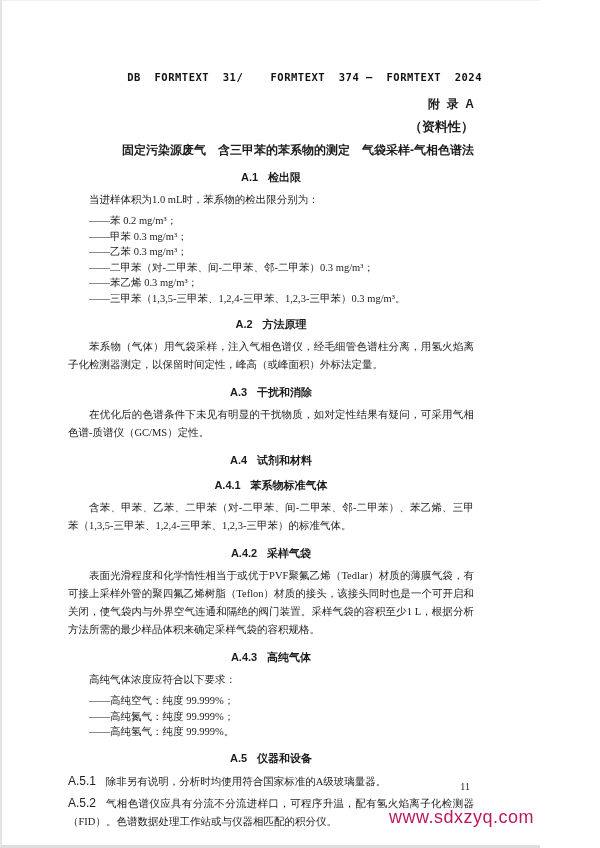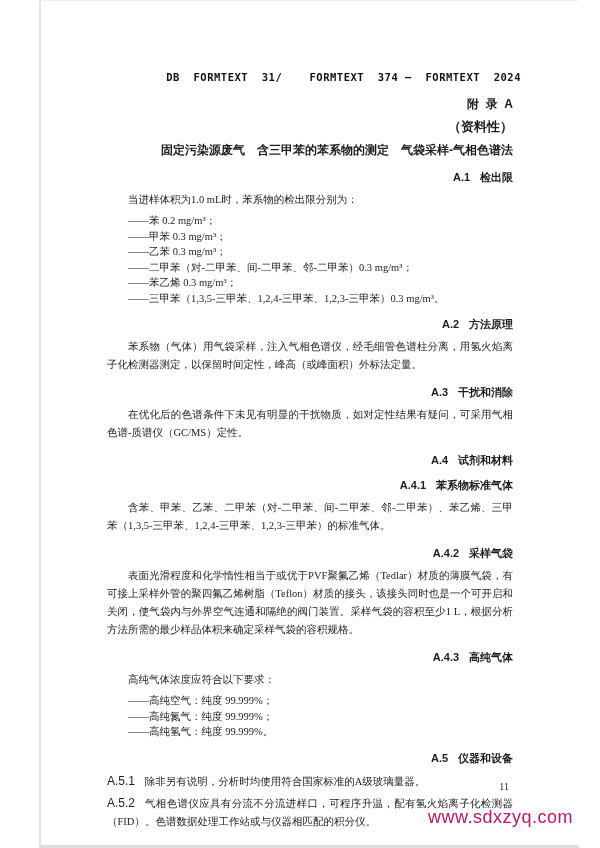--- a/index.html
+++ b/index.html
@@ -12,21 +12,20 @@
     position: relative;
     width: 540px;
     height: 848px;
     background: #ffffff;
     box-sizing: border-box;
     border-left: 2px solid #e4e4e4;
     border-bottom: 3px solid #dedede;
     border-top: 1px solid #efefef;
     overflow: hidden;
     color: #1c1c1c;
-    margin-left: 39px;
   }
   .content {
     position: absolute;
     left: 0; top: 0;
     width: 100%;
     box-sizing: border-box;
     padding: 70px 66px 0 66px;
   }
   .doc-header {
     font-family: "DejaVu Sans Mono", monospace;
@@ -64,21 +63,21 @@
     font-size: 10.5px;
     line-height: 18px;
     text-align: justify;
   }
   .blk-heading {
     font-family: "Liberation Sans", sans-serif;
     font-weight: bold;
     font-size: 11px;
     line-height: 14px;
     margin: 11px 0 7px 0;
-    text-align: right;
+    text-align: center;
   }
   .blk-heading .h-num { margin-right: 0.9em; }
   .blk-para {
     text-indent: 2em;
     margin: 4px 0;
   }
   .blk-list { margin: 0; }
   .list-line {
     padding-left: 2em;
     line-height: 15.5px;

